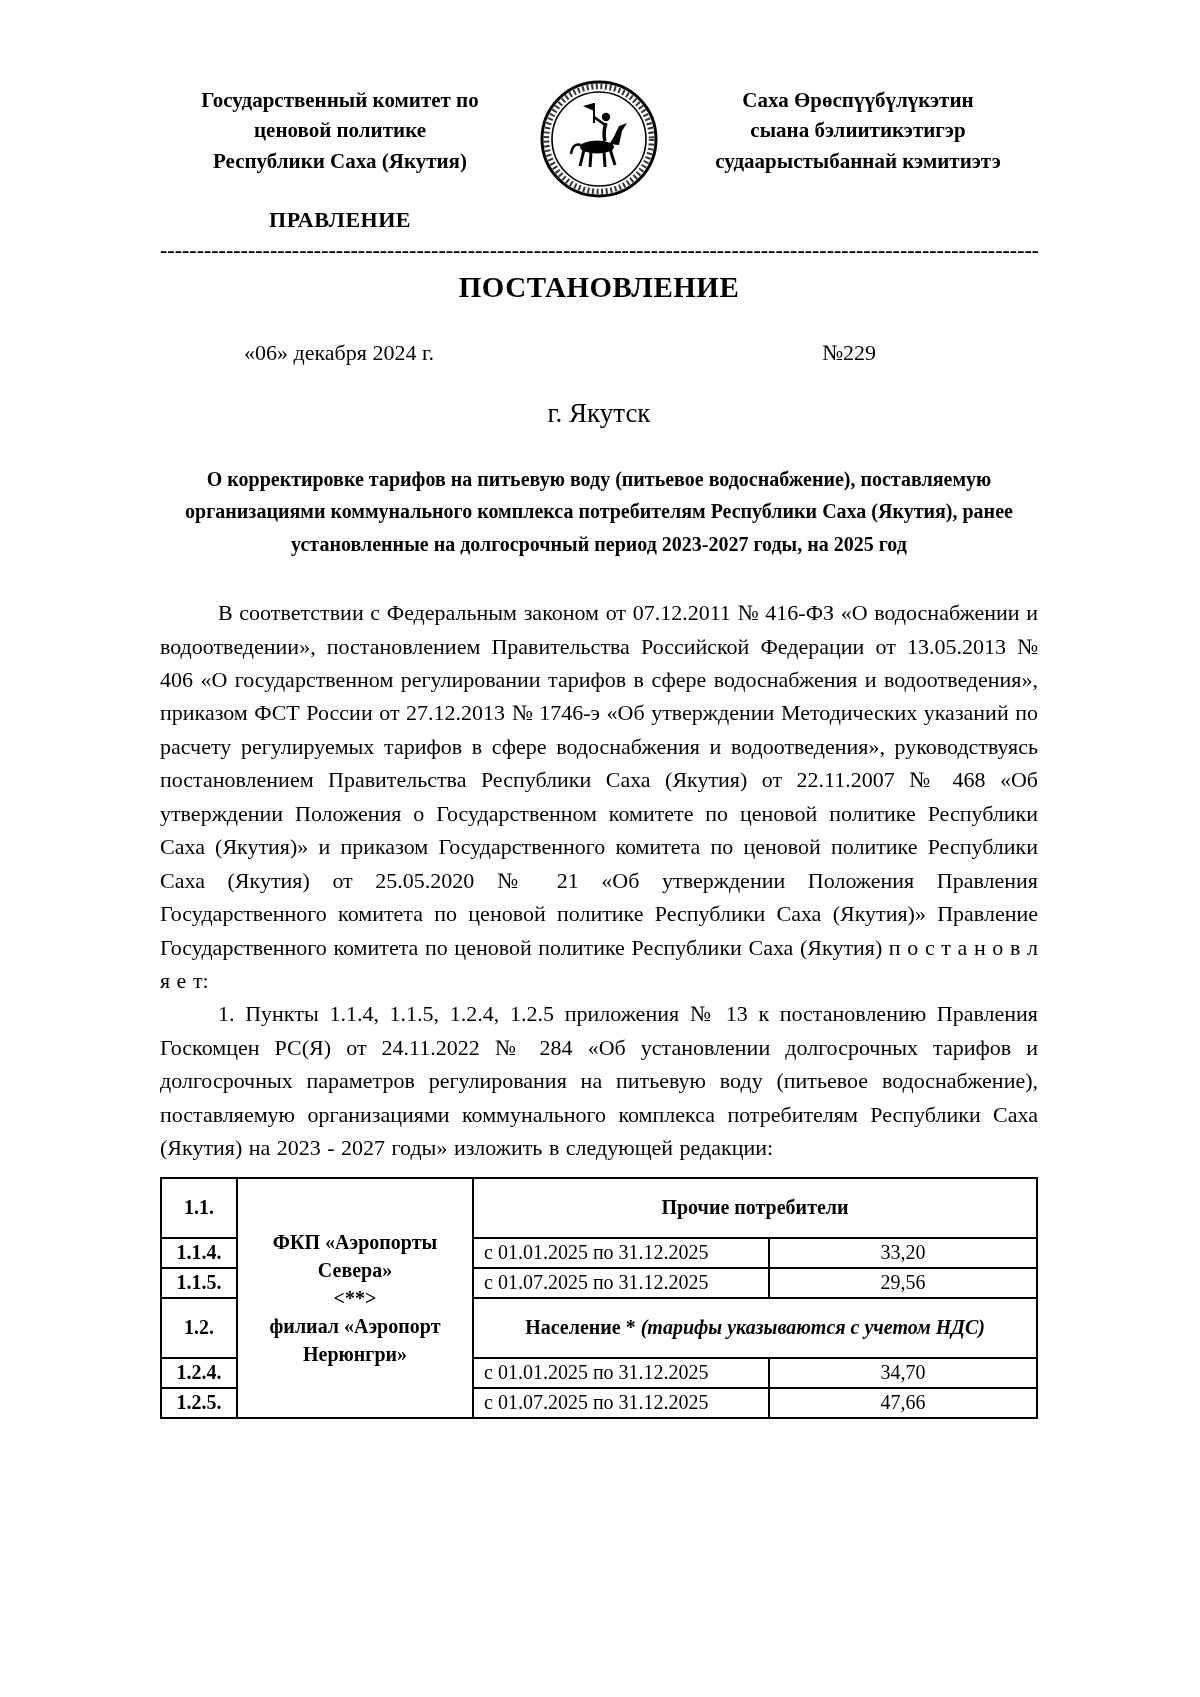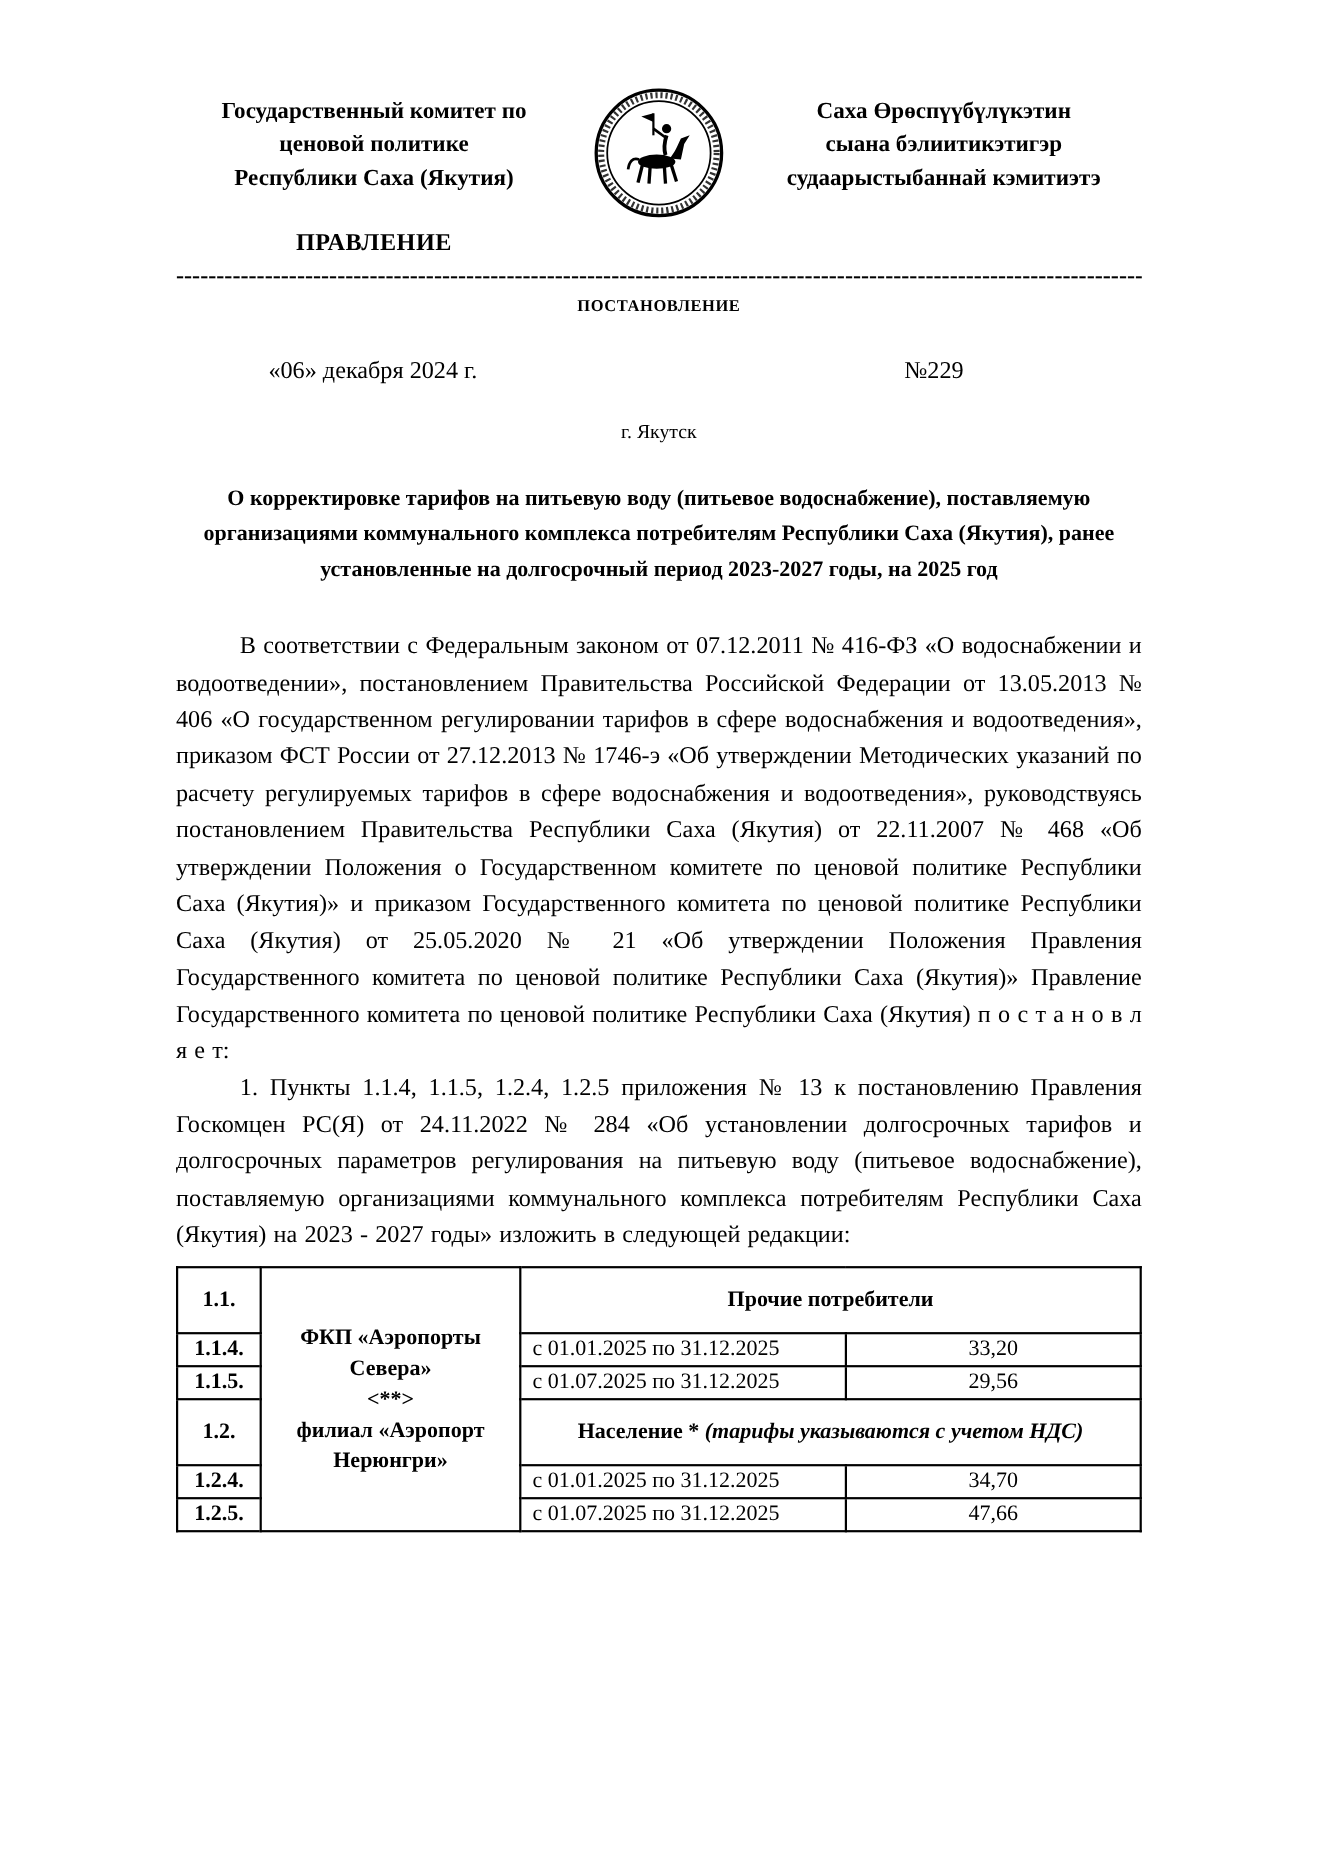--- a/index.html
+++ b/index.html
@@ -20,25 +20,25 @@
   .org-line { display: block; }
   .emblem-wrap { flex: 1; display: flex; justify-content: center; margin-top: -6px; }
   .boards-row { display: flex; justify-content: space-between; margin-top: 8px; }
   .board { width: 360px; text-align: center; font-weight: bold; font-size: 22px; letter-spacing: 0.5px; }
   .divider {
     margin-top: 4px; width: 100%; height: 26px;
     overflow: hidden; white-space: nowrap;
     font-size: 22px; letter-spacing: 0px; font-weight: bold;
   }
   
-  .doc-type { text-align: center; font-weight: bold; font-size: 15px; margin-top: 8px; letter-spacing: 0.5px; }
+  .doc-type { text-align: center; font-weight: bold; font-size: 29px; margin-top: 8px; letter-spacing: 0.5px; }
   .date-row { display: flex; align-items: baseline; margin-top: 36px; font-size: 22px; gap: 24px; }
   .date-val { margin-left: 84px; }
   .num-val { margin-left: auto; margin-right: 162px; }
-  .place { text-align: center; font-size: 18px; margin-top: 32px; }
+  .place { text-align: center; font-size: 27px; margin-top: 32px; }
   .doc-title {
     margin-top: 34px; text-align: center; font-weight: bold;
     font-size: 20px; line-height: 1.62; padding: 0 6px;
   }
   
   .body-text { margin-top: 36px; }
   .para {
     font-size: 22px; line-height: 1.52;
     text-align: justify; text-indent: 58px;
     word-spacing: 1px;

